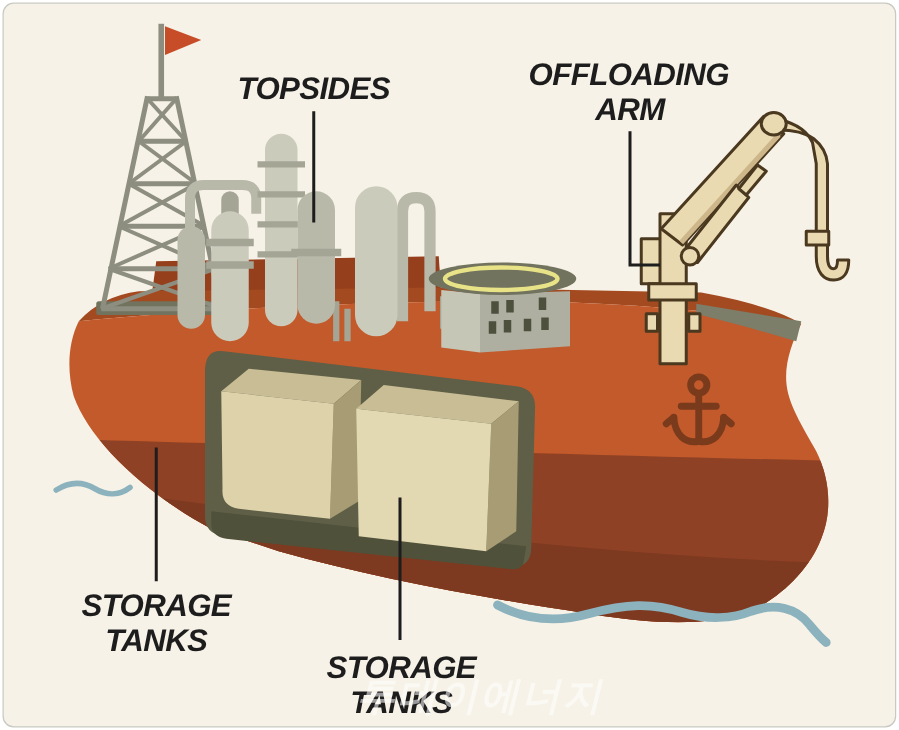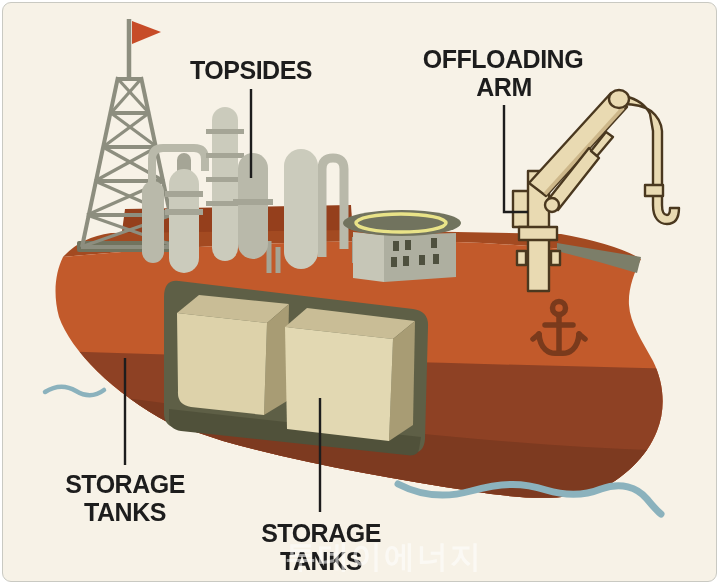--- a/index.html
+++ b/index.html
@@ -1,17 +1,17 @@
 <!DOCTYPE html>
 <html style="--background: #f7f2e7; --frame_border: #c9c9c2; --hull_orange: #c25a2b; --hull_maroon: #8e4124; --hull_dark: #7d3a20; --deck_top: #a34a21; --deck_back: #953f1c; --deck_lip: #7c7e69; --compartment: #5e5f46; --compartment_shadow: #50513a; --tank_front: #ddd2aa; --tank_front_light: #e2d8b2; --tank_top: #c9bd96; --tank_side: #a89c74; --gray_light: #cbcbbc; --gray_mid: #b9b9aa; --gray_dark: #a5a596; --tower_gray: #8d8e7f; --building_front: #aeafa0; --building_side: #c6c6b7; --building_deck: #71735e; --ring_yellow: #e9e388; --window: #4e503e; --arm_fill: #e9dab2; --arm_shade: #cdb78a; --arm_outline: #4a381f; --anchor: #7a3a1c; --flag: #c74c28; --water: #8bb2bd; --label: #1d1d1d; --watermark_fill: rgba(255,255,255,0.55);"><head>
 <meta charset="utf-8">
 <style>
   html,body{margin:0;padding:0;background:#ffffff;}
   .page{position:relative;width:719px;height:584px;background:#ffffff;font-family:"Liberation Sans",sans-serif;}
-  .frame{position:absolute;inset:2px;border:1px solid var(--frame_border,#c9c9c2);border-radius:9px;background:var(--background,#f7f2e7);overflow:hidden;}
+  .frame{position:absolute;inset:2px;border:1px solid var(--frame_border,#c9c9c2);border-radius:9px;background:var(--background,#f7f2e7);overflow:hidden;font-style:italic;}
   svg{display:block;}
   .lbl{font-family:"Liberation Sans",sans-serif;font-weight:700;font-size:25px;letter-spacing:-0.5px;fill:var(--label,#1d1d1d);}
   .wm{font-family:"Liberation Sans","DejaVu Sans",sans-serif;font-weight:700;font-size:31px;fill:var(--watermark_fill,rgba(255,255,255,0.55));letter-spacing:2px;}
   .ptr{stroke:var(--label,#1d1d1d);stroke-width:2.4;fill:none;}
   .armline{stroke:var(--arm_outline,#4a381f);fill:var(--arm_fill,#e9dab2);stroke-width:2.4;stroke-linejoin:round;}
 </style>
 </head>
 <body>
 
 <div class="page">

